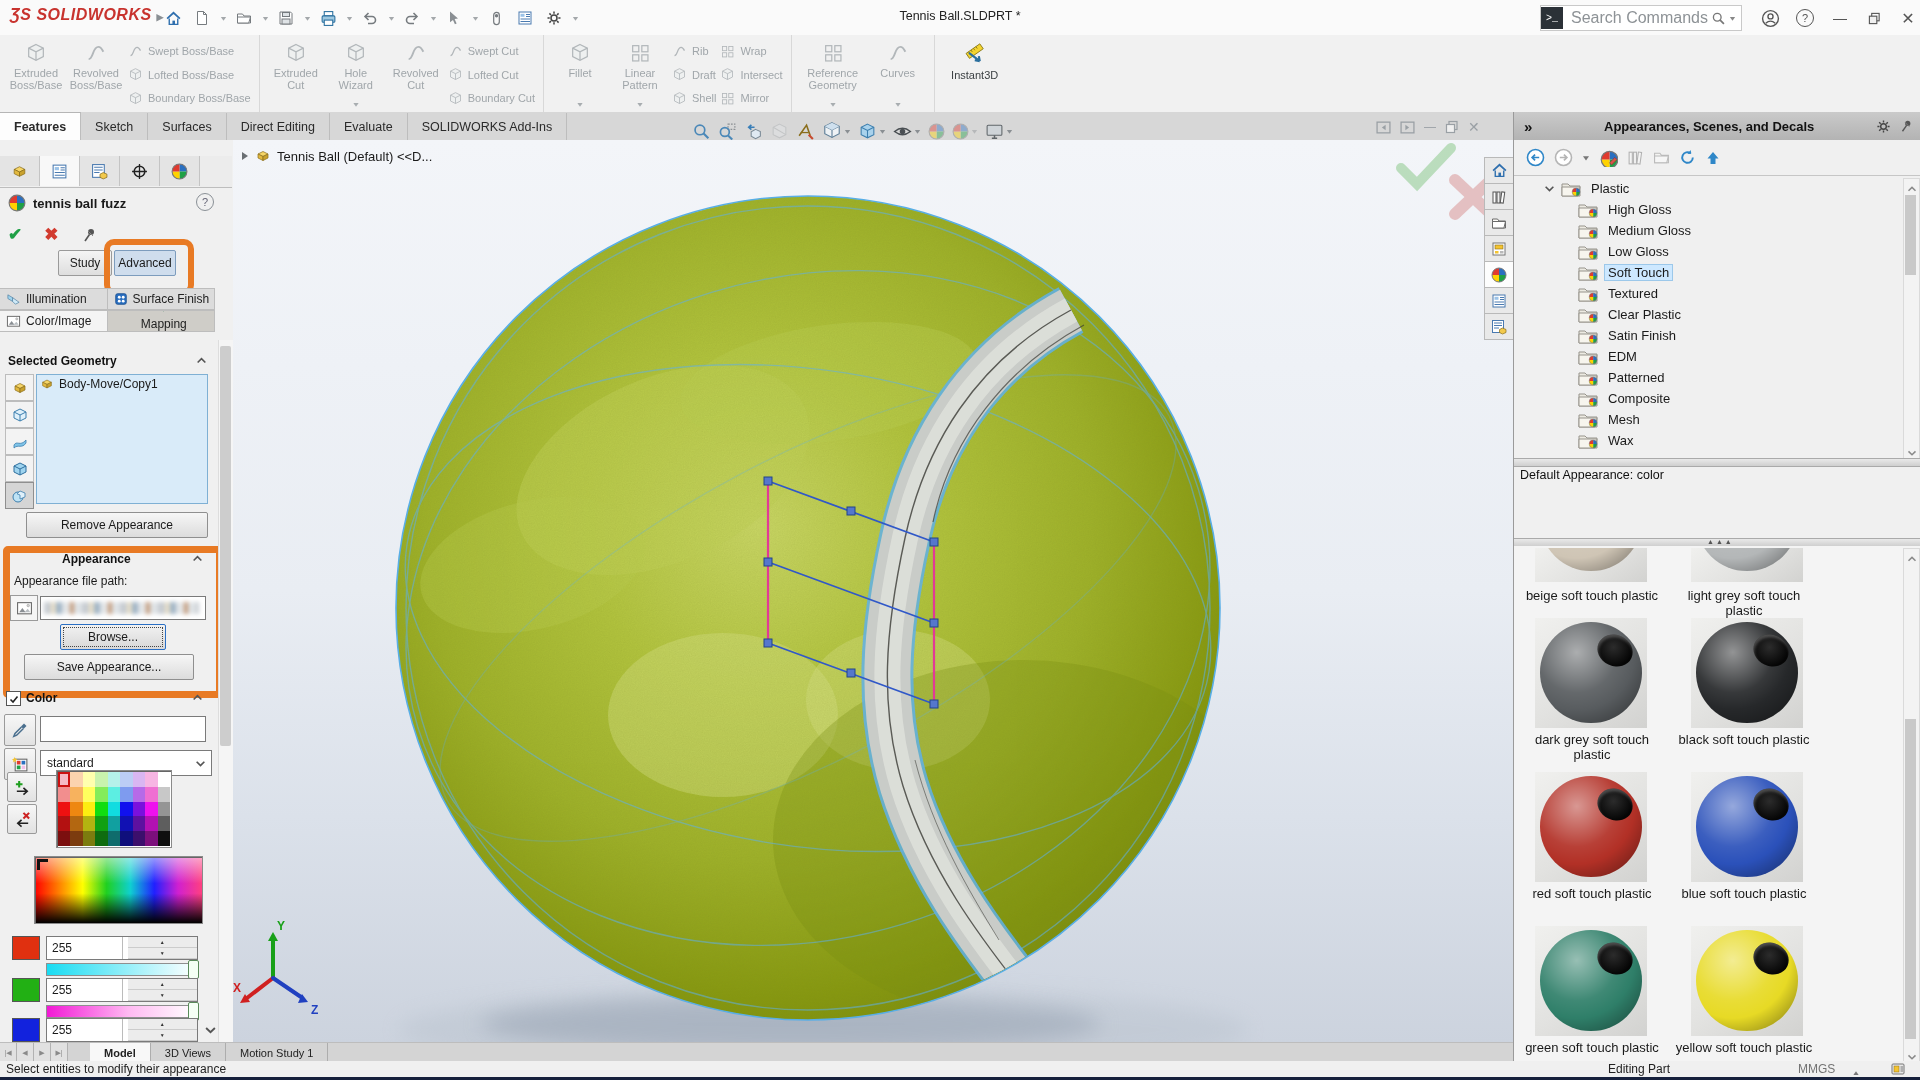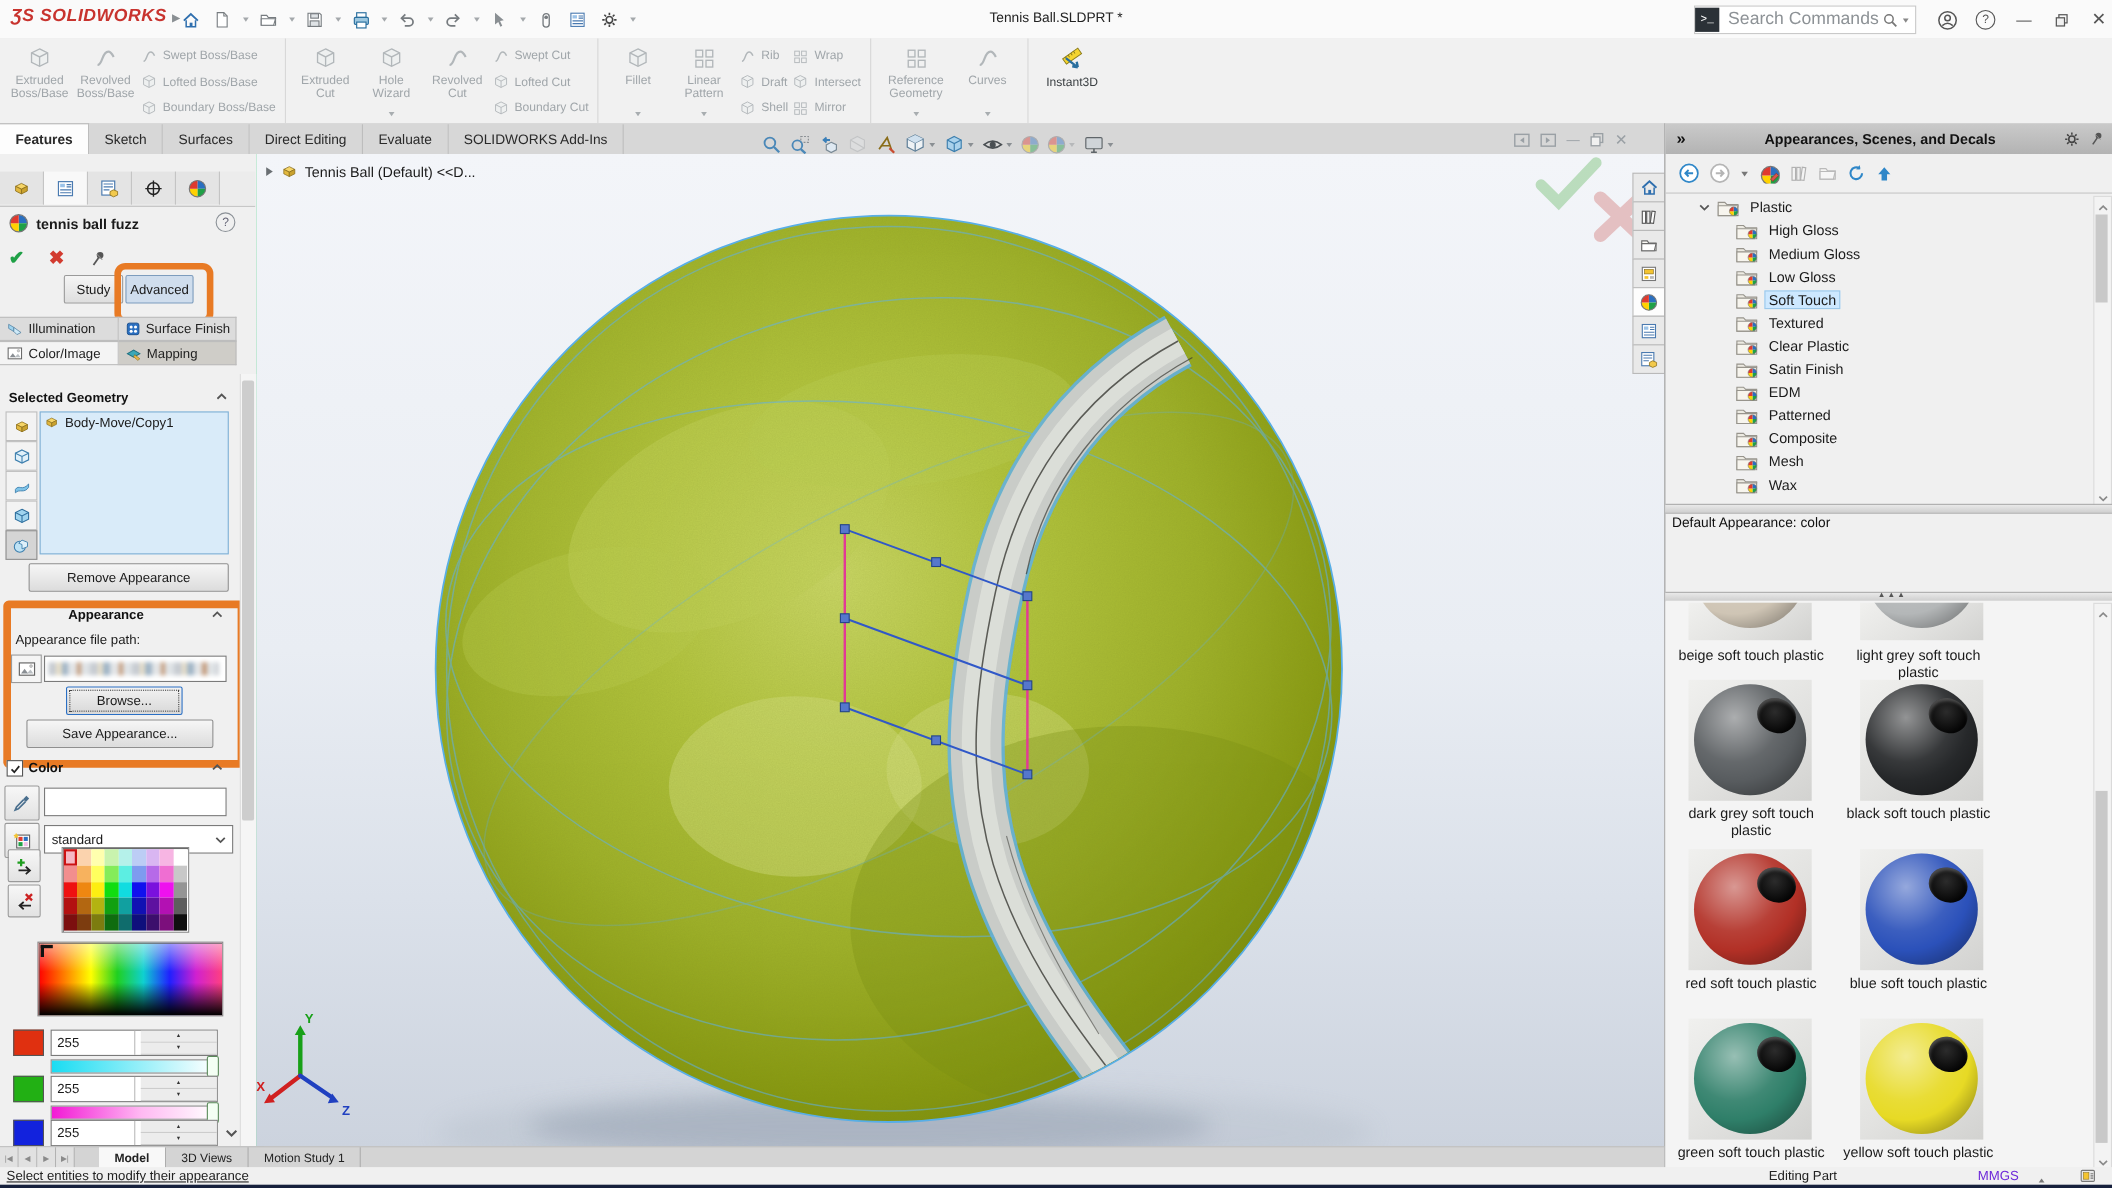--- a/index.html
+++ b/index.html
@@ -41,21 +41,21 @@
   .helpc{position:absolute;left:196px;top:53px;width:16px;height:16px;border:1px solid #8a9096;border-radius:50%;color:#6b7artem;color:#6b7artem;color:#667;display:flex;align-items:center;justify-content:center;font-size:11px;}
   .pmacts{left:8px;top:84px;display:flex;gap:22px;align-items:center;}
   .okx{font-size:17px;font-weight:bold;}
   .modebtn{position:absolute;height:24px;display:flex;align-items:center;justify-content:center;font-size:12px;background:linear-gradient(#f5f5f5,#dedede);border:1px solid #9a9a9a;border-radius:2px;}
   .modebtn.on{background:#cfdded;border:1px solid #7d9cbd;}
   .oframe{position:absolute;border:6px solid #e87a24;border-radius:10px;pointer-events:none;}
   .oframe2{position:absolute;border:7px solid #e87a24;border-radius:5px;pointer-events:none;}
   .pmtabrow{position:absolute;left:0;width:215px;height:22px;display:flex;}
   .ptab{flex:1;display:flex;align-items:center;gap:5px;padding-left:6px;background:#dcdcdc;border:1px solid #bdbdbd;border-left:none;font-size:12px;color:#222;}
   .ptab.on{background:#f4f4f4;}
-  .ptab.dk{background:#cfcdc8;}
+  .ptab.dk{background:#cfcdc8;flex-direction:column;}
   .sechead{position:absolute;font-weight:bold;font-size:12px;color:#111;}
   .carR{position:absolute;color:#555;}
   .geobox{position:absolute;left:36px;top:234px;width:170px;height:128px;background:#d9ebf9;border:1px solid #7fb0d4;}
   .geoitem{display:flex;align-items:center;gap:5px;padding:2px 3px;font-size:12px;}
   .geocol{position:absolute;left:5px;top:234px;display:flex;flex-direction:column;}
   .geoico{width:27px;height:25px;background:#f3f3f3;border:1px solid #bdbdbd;margin-bottom:0px;display:flex;align-items:center;justify-content:center;}
   .geoico.pressed{background:#d5d5d5;border:1px solid #8f8f8f;}
   .btn{position:absolute;display:flex;align-items:center;justify-content:center;font-size:12px;color:#1a1a1a;background:linear-gradient(#f6f6f6,#dcdcdc);border:1px solid #8f8f8f;border-radius:2px;}
   .btn.focusblue{border:1px solid #2a6fc4;outline:1px dotted #444;outline-offset:-4px;background:linear-gradient(#f2f2f2,#d8d8d8);}
   .fieldredact{position:absolute;left:40px;top:456px;width:164px;height:22px;background:#fff;border:1px solid #7a7a7a;overflow:hidden;}
@@ -117,21 +117,21 @@
   .thumb.partial{height:34px;}
   .thumb.partial .sph{top:-78px;}
   .thumb{overflow:hidden;}
   .tlabel{position:absolute;width:150px;text-align:center;font-size:13px;color:#1a1a1a;}
   
   .bottombar{left:0;top:1042px;width:1513px;height:19px;background:#d4d4d4;border-top:1px solid #bdbdbd;display:flex;align-items:stretch;}
   .navbtns{display:flex;}
   .navbtns div{width:16px;display:flex;align-items:center;justify-content:center;background:#e1e1e1;border-right:1px solid #b2b2b2;color:#8a8a8a;font-size:7px;}
   .mtab{padding:0 14px;display:flex;align-items:center;font-size:11px;border-right:1px solid #adadad;color:#222;text-align:center;}
   .mtab.active{background:#f8f8f8;font-weight:bold;}
-  .statusbar{left:0;top:1061px;width:1920px;height:16px;background:#f0f0f0;display:flex;align-items:center;font-size:12px;color:#222;text-decoration:underline;}
+  .statusbar{left:0;top:1061px;width:1920px;height:16px;background:#f0f0f0;display:flex;align-items:center;font-size:12px;color:#222;}
   .bottomedge{left:0;top:1077px;width:1920px;height:3px;background:#16203c;}
 </style>
 </head>
 <body>
 
 <svg width="0" height="0" style="position:absolute">
 <defs>
 <symbol id="i-tri" viewBox="0 0 8 8">
         <path d="M1 2.2 L7 2.2 L4 6.5 Z" fill="currentColor"></path>
       </symbol>
@@ -1373,21 +1373,21 @@
     </div>
     <div style="width:22px"></div>
     <div class="mtab active">Model</div>
     <div class="mtab">3D Views</div>
     <div class="mtab">Motion Study 1</div>
   </div>
 
   <div class="abs statusbar">
     <span style="padding-left:6px">Select entities to modify their appearance</span>
     <span style="position:absolute;left:1608px">Editing Part</span>
-    <span style="position:absolute;left:1798px;color:#6d28d9">MMGS</span>
+    <span style="position:absolute;left:1798px;color:#737373">MMGS</span>
     <span style="position:absolute;left:1852px;top:5px"><svg class="ic" width="8" height="7" style="color:#777;transform:rotate(180deg)">
           <use href="#i-tri"></use>
         </svg></span>
     <svg class="ic" width="16" height="16" style="position:absolute;left:1890px;top:0">
         <use href="#i-tag"></use>
       </svg>
   </div>
   <div class="abs bottomedge"></div>
 
 </div>

